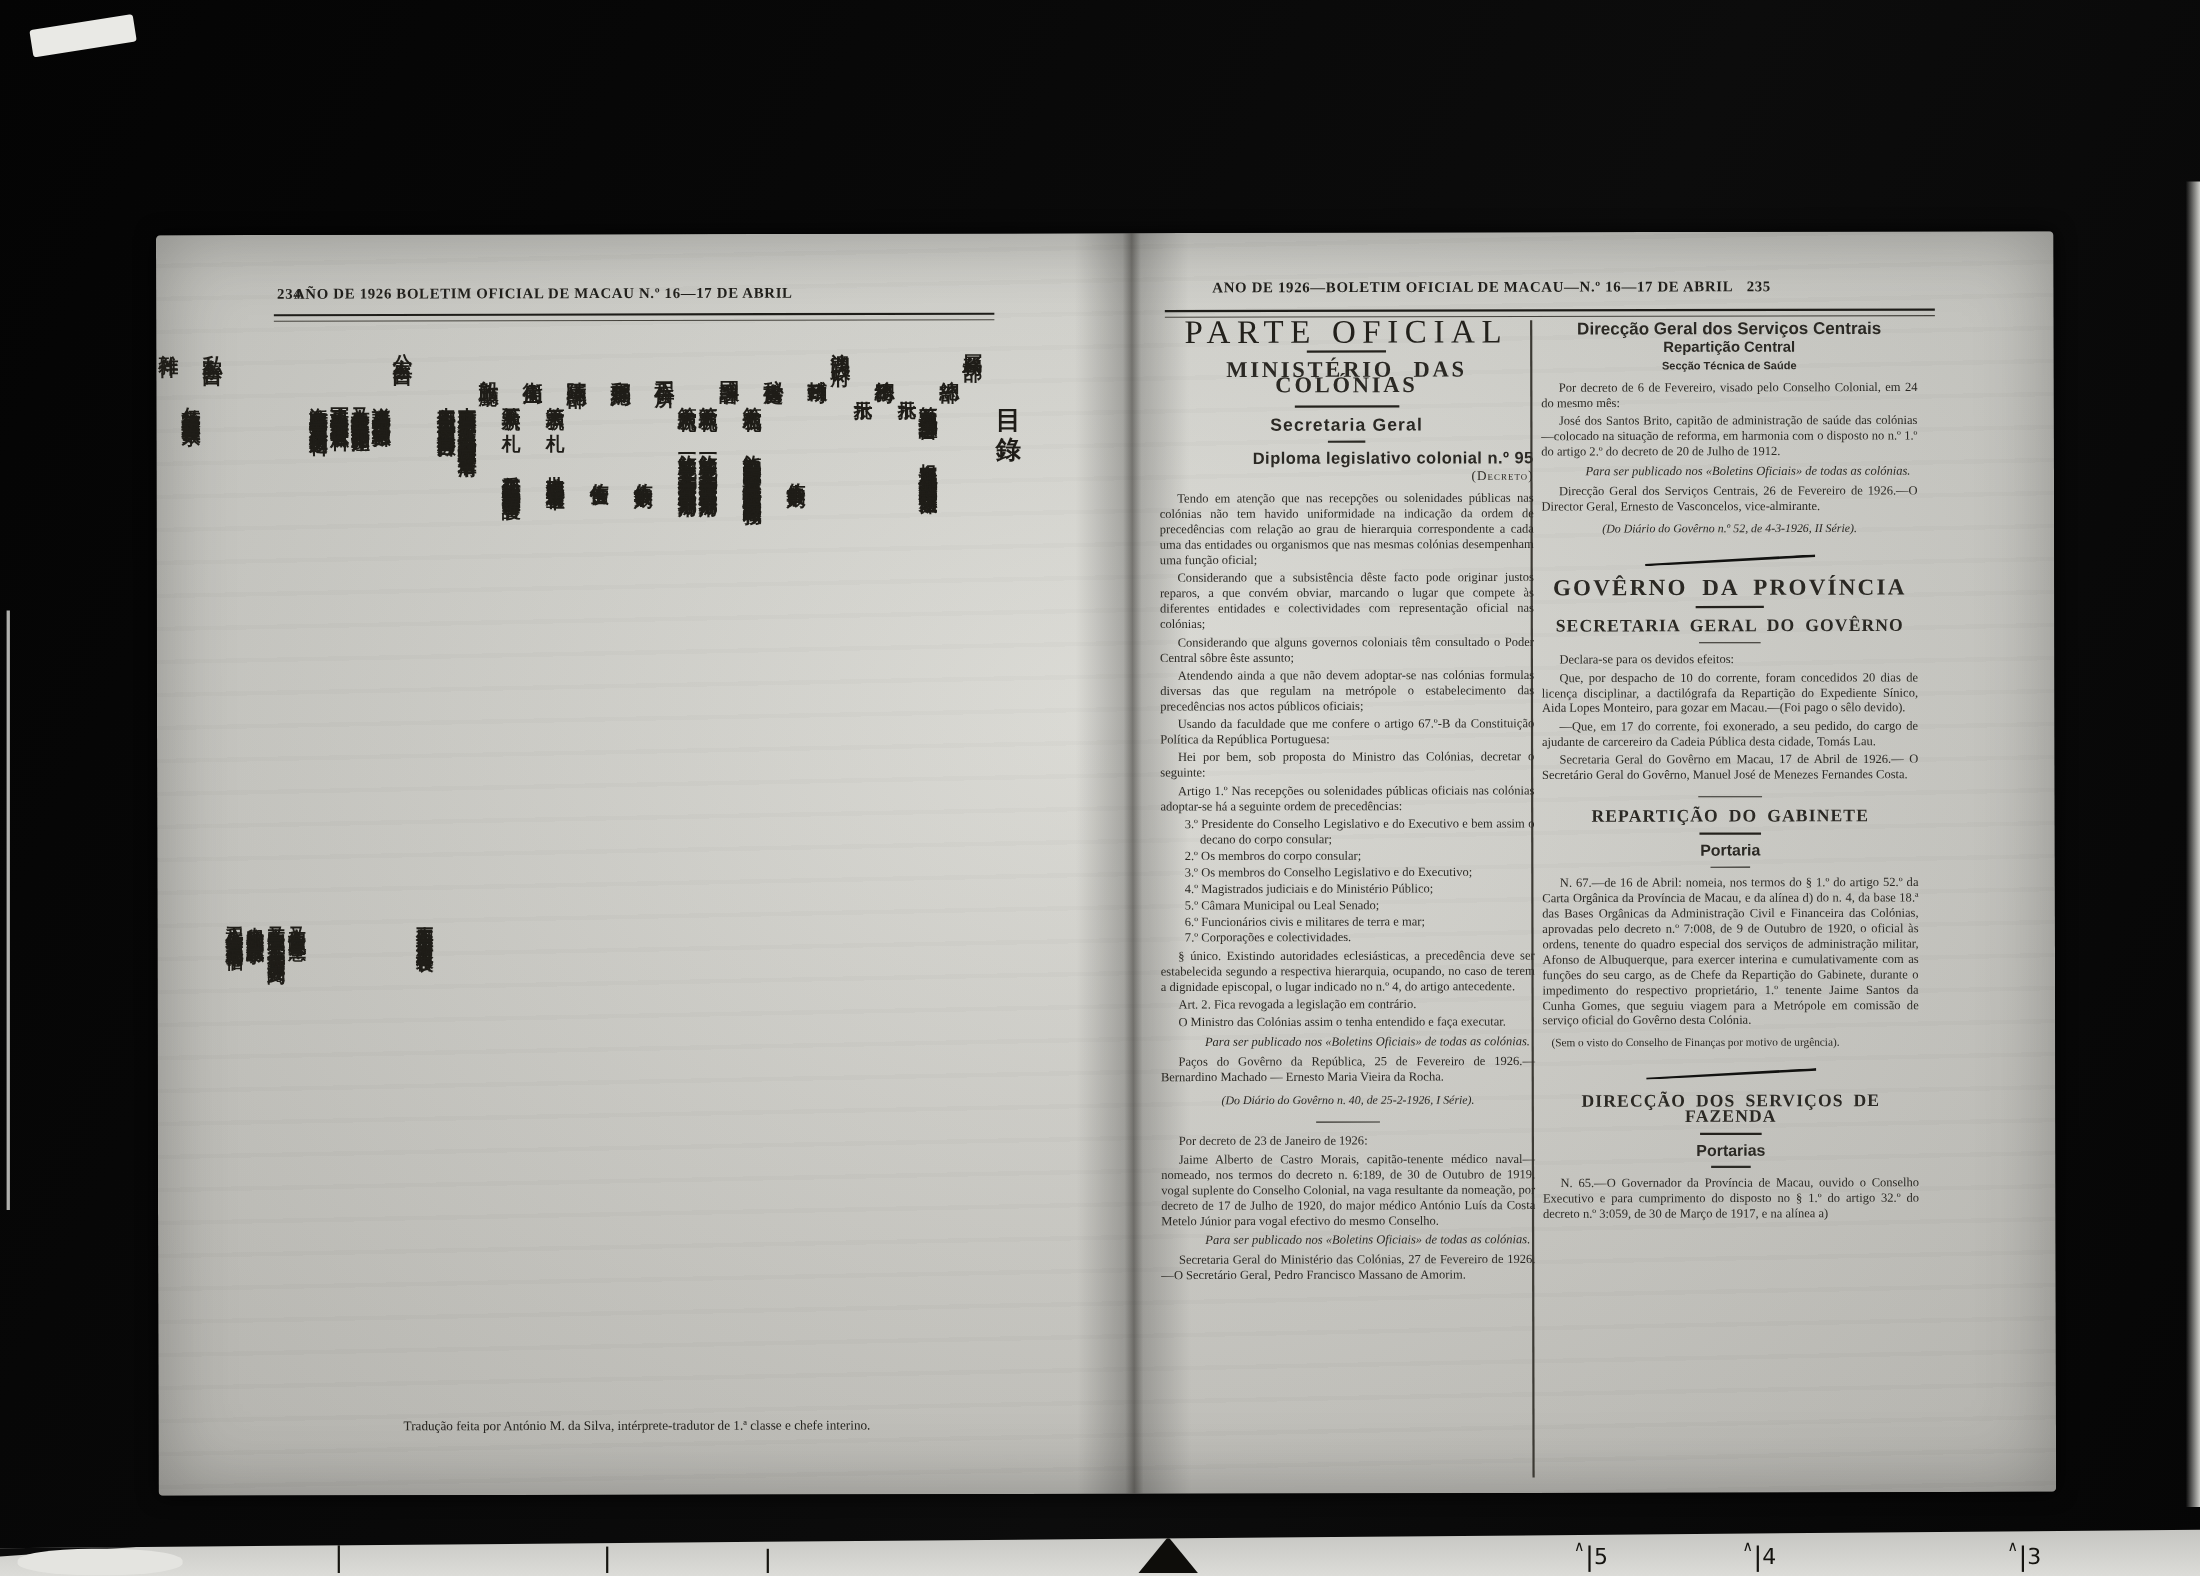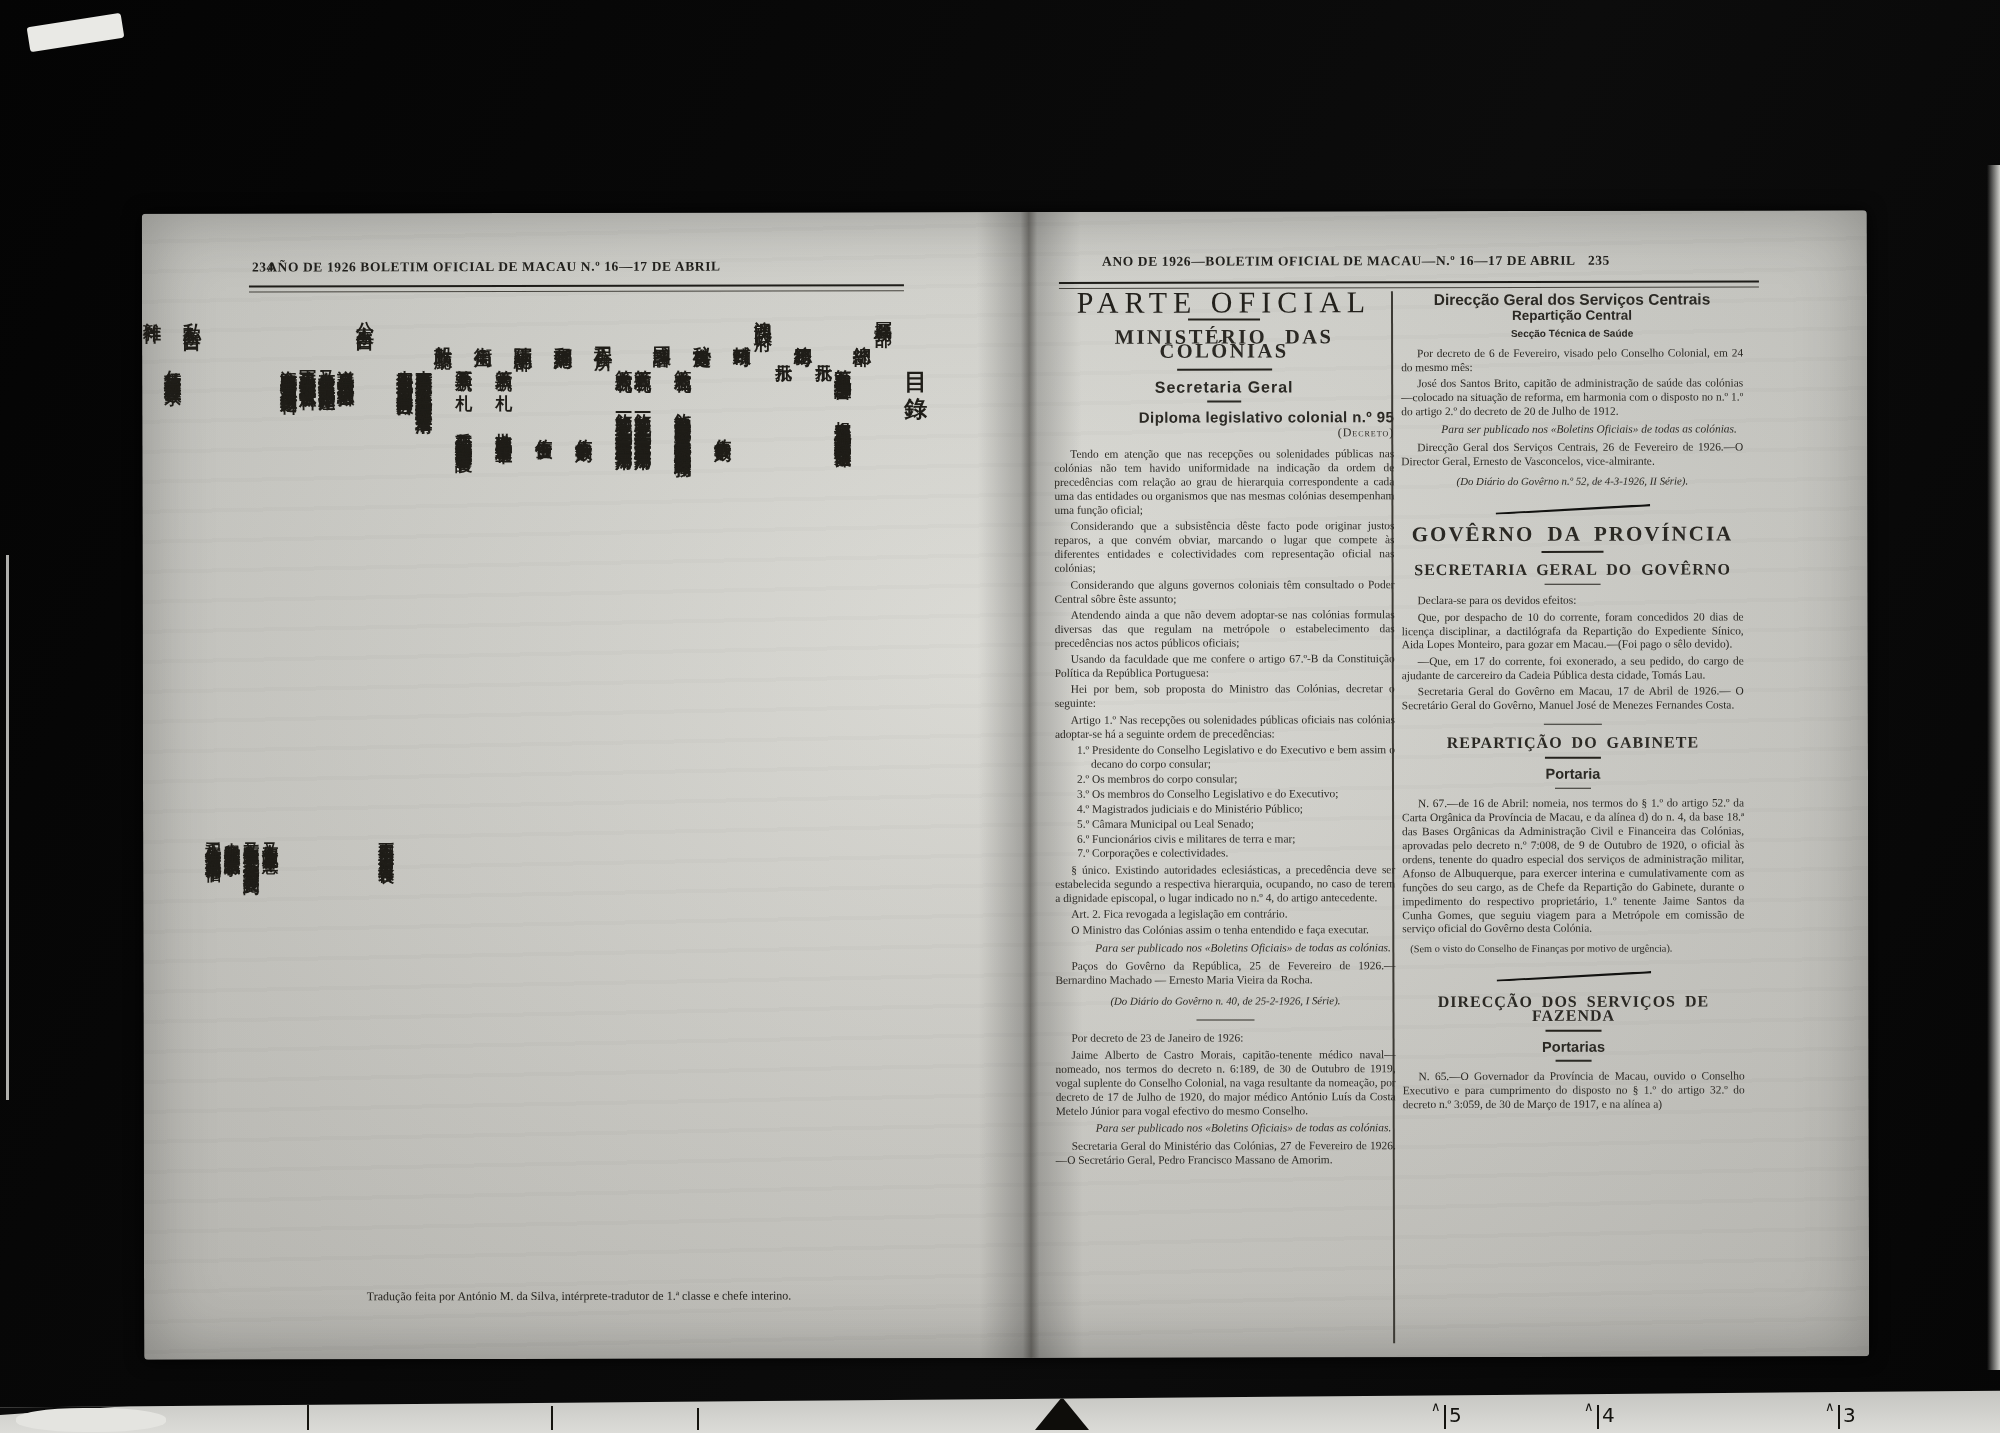--- a/index.html
+++ b/index.html
@@ -173,21 +173,21 @@
           <div class="b-hsec">Secretaria Geral</div>
           <div class="b-hdip">Diploma legislativo colonial n.º 95</div>
           <div class="b-decreto">(Decreto)</div>
           <div class="b-p">Tendo em atenção que nas recepções ou solenidades públicas nas colónias não tem havido uniformidade na indicação da ordem de precedências com relação ao grau de hierarquia correspondente a cada uma das entidades ou organismos que nas mesmas colónias desempenham uma função oficial;</div>
           <div class="b-p">Considerando que a subsistência dêste facto pode originar justos reparos, a que convém obviar, marcando o lugar que compete às diferentes entidades e colectividades com representação oficial nas colónias;</div>
           <div class="b-p">Considerando que alguns governos coloniais têm consultado o Poder Central sôbre êste assunto;</div>
           <div class="b-p">Atendendo ainda a que não devem adoptar-se nas colónias formulas diversas das que regulam na metrópole o estabelecimento das precedências nos actos públicos oficiais;</div>
           <div class="b-p">Usando da faculdade que me confere o artigo 67.º-B da Constituição Política da República Portuguesa:</div>
           <div class="b-p">Hei por bem, sob proposta do Ministro das Colónias, decretar o seguinte:</div>
           <div class="b-p">Artigo 1.º Nas recepções ou solenidades públicas oficiais nas colónias adoptar-se há a seguinte ordem de precedências:</div>
-          <div class="b-li">1.º Presidente do Conselho Legislativo e do Executivo e bem assim o decano do corpo consular;</div>
+          <div class="b-li">3.º Presidente do Conselho Legislativo e do Executivo e bem assim o decano do corpo consular;</div>
           <div class="b-li">2.º Os membros do corpo consular;</div>
           <div class="b-li">3.º Os membros do Conselho Legislativo e do Executivo;</div>
           <div class="b-li">4.º Magistrados judiciais e do Ministério Público;</div>
           <div class="b-li">5.º Câmara Municipal ou Leal Senado;</div>
           <div class="b-li">6.º Funcionários civis e militares de terra e mar;</div>
           <div class="b-li">7.º Corporações e colectividades.</div>
           <div class="b-p">§ único. Existindo autoridades eclesiásticas, a precedência deve ser estabelecida segundo a respectiva hierarquia, ocupando, no caso de terem a dignidade episcopal, o lugar indicado no n.º 4, do artigo antecedente.</div>
           <div class="b-p">Art. 2. Fica revogada a legislação em contrário.</div>
           <div class="b-p">O Ministro das Colónias assim o tenha entendido e faça executar.</div>
           <div class="b-pi">Para ser publicado nos «Boletins Oficiais» de todas as colónias.</div>

